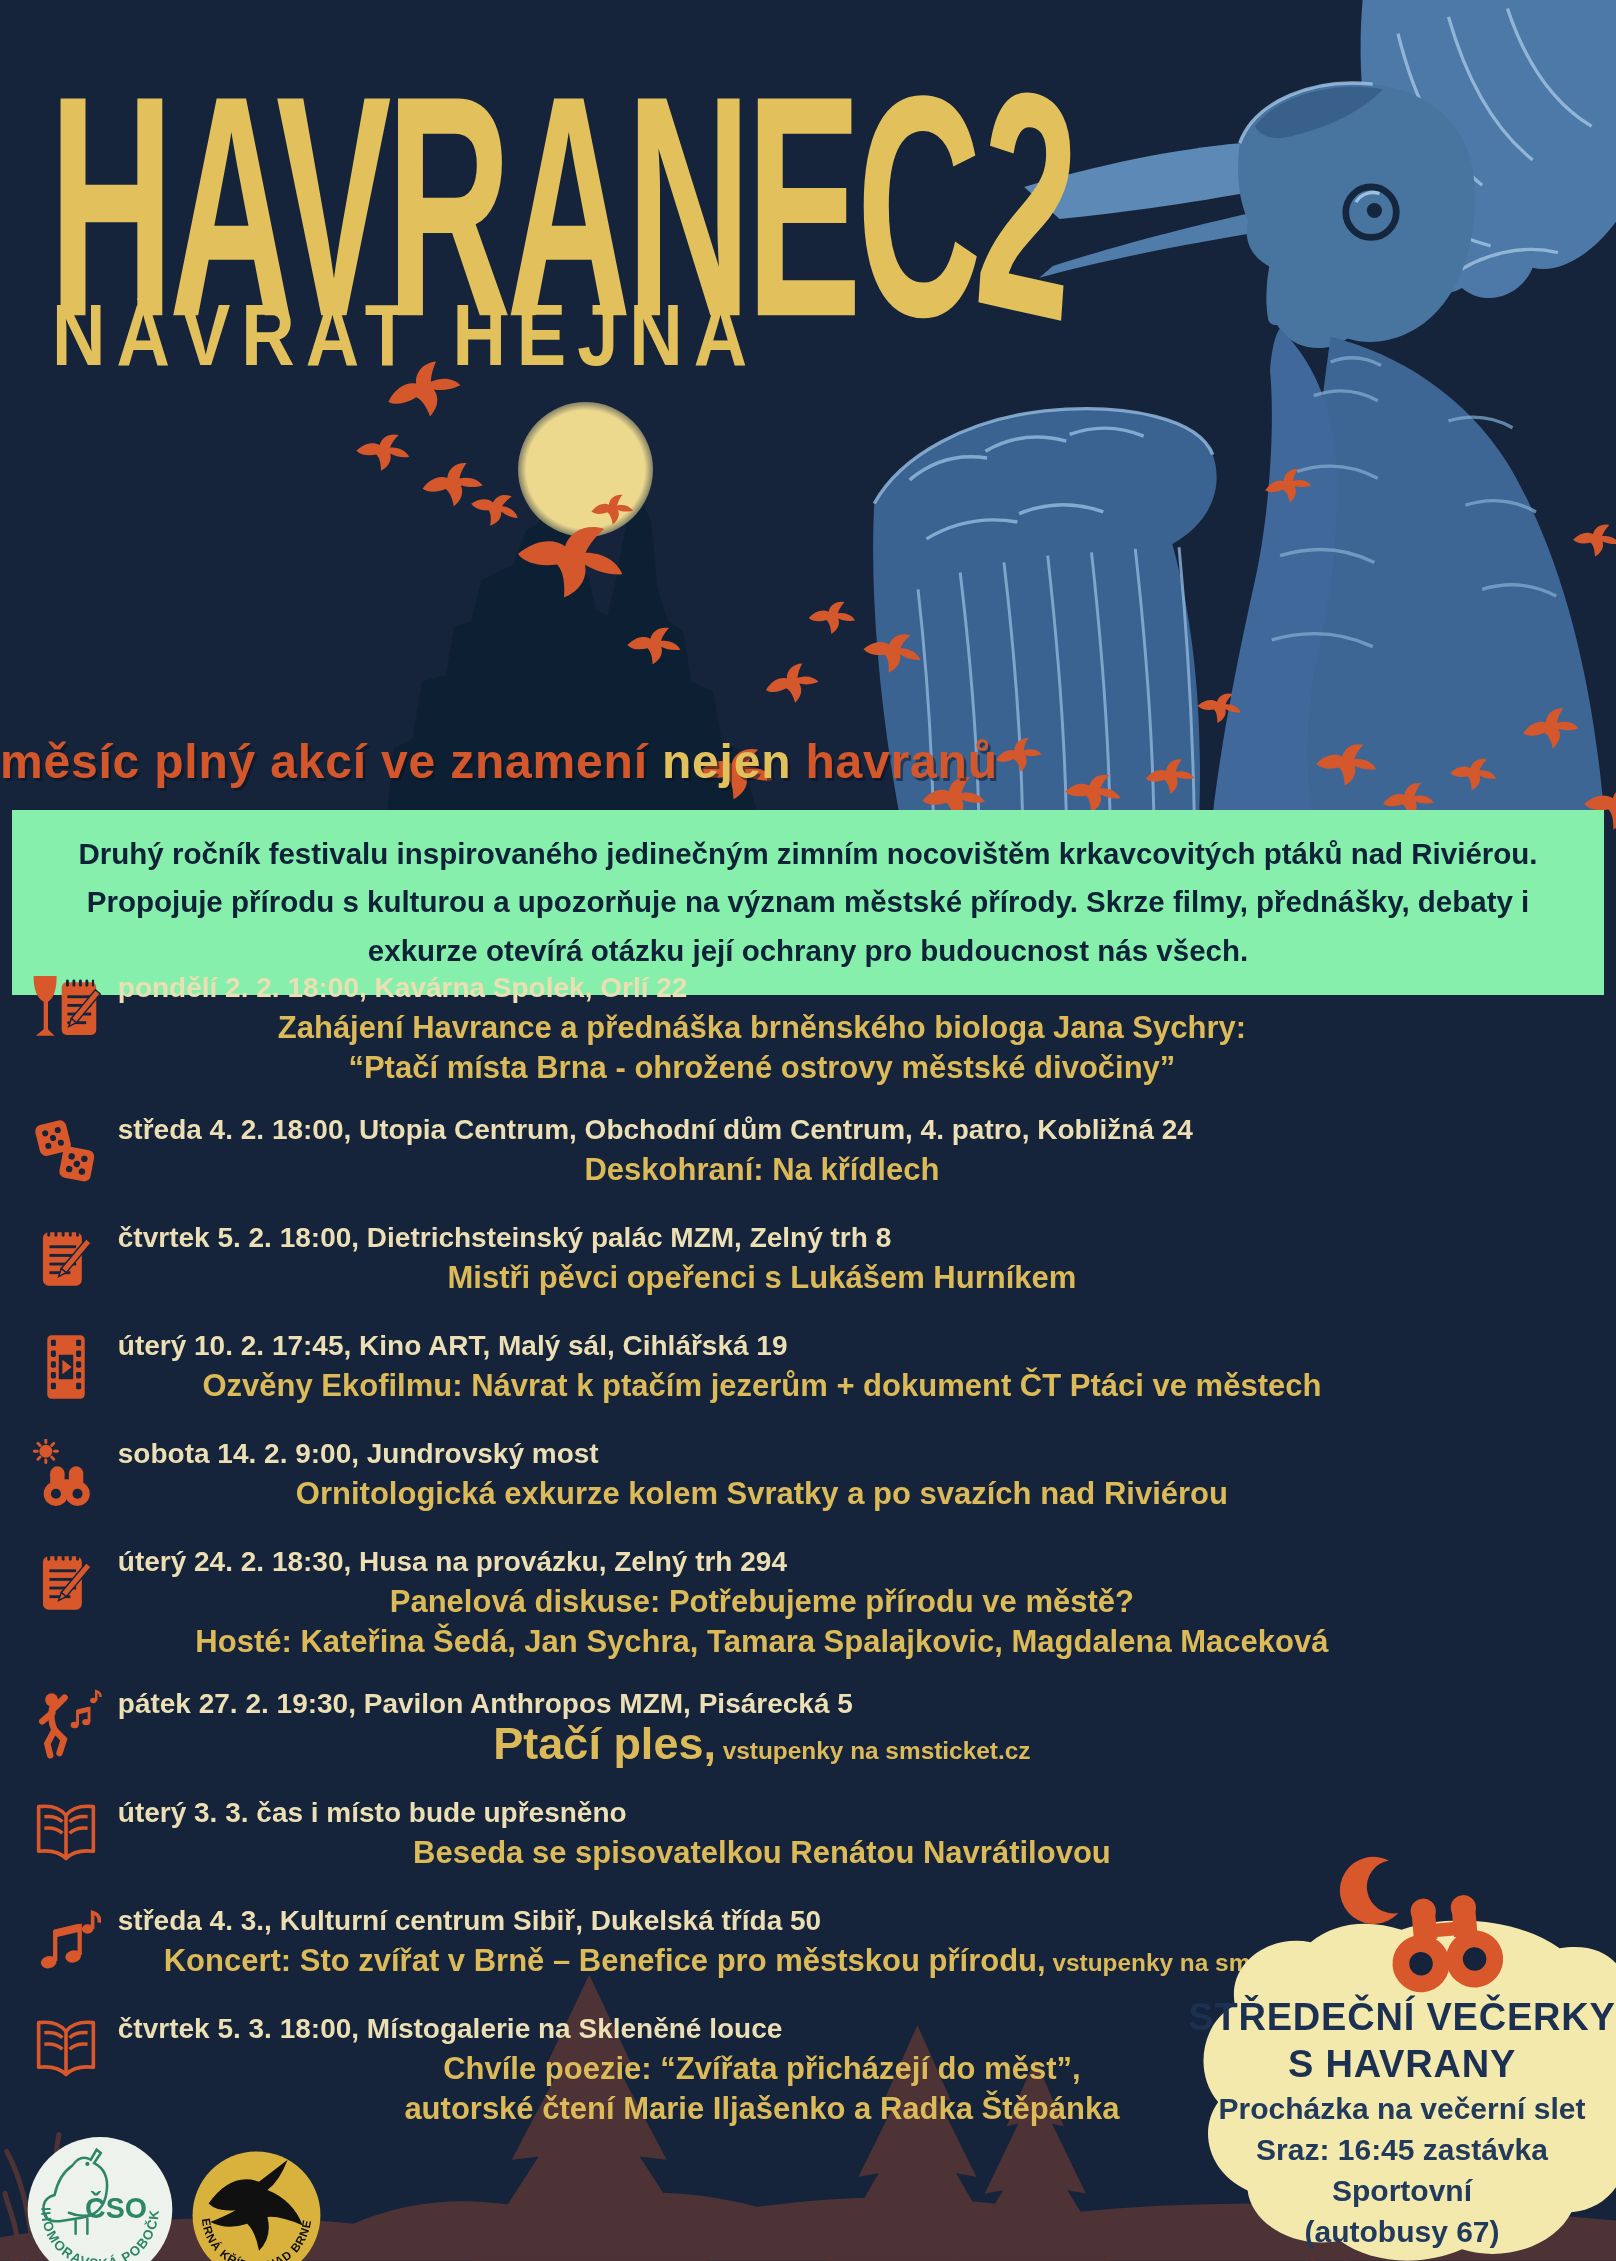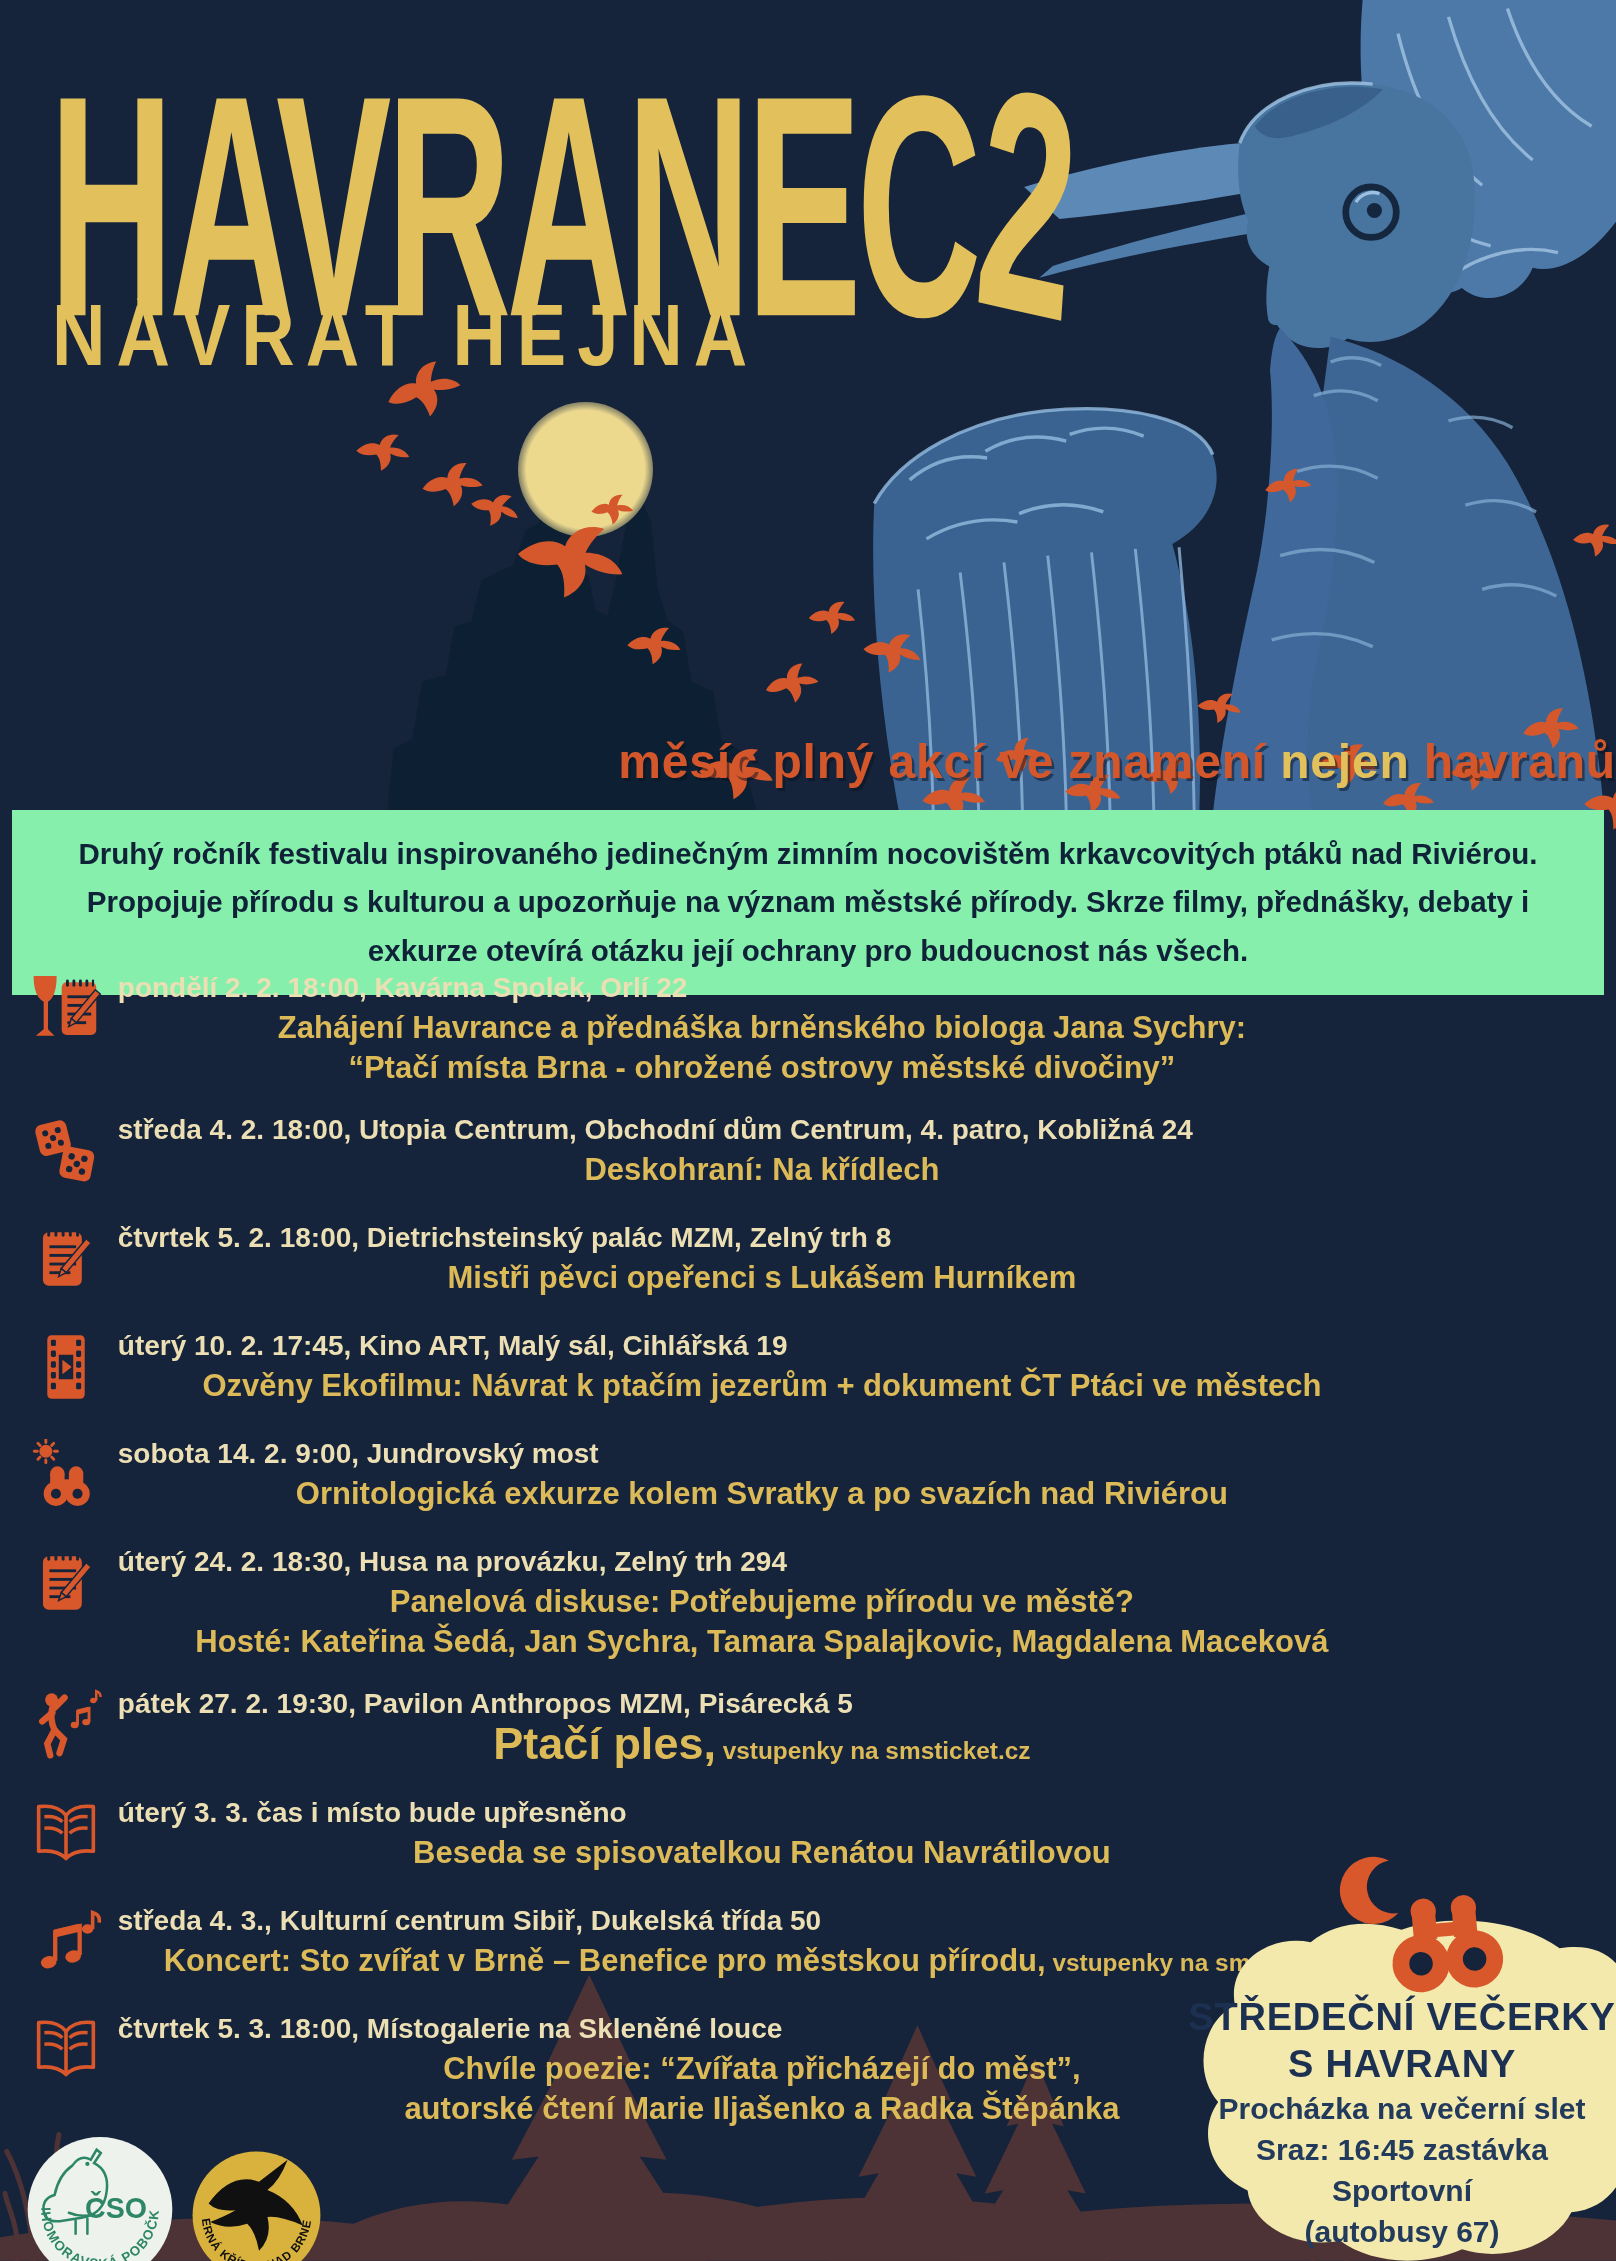--- a/index.html
+++ b/index.html
@@ -10,21 +10,21 @@
   
   .title{position:absolute;left:49px;top:23.6px;font-size:173px;font-weight:700;
     color:#e2c05c;letter-spacing:-5px;transform:scaleY(1.82);transform-origin:top left;
     white-space:nowrap;z-index:6;}
   .title-num{position:absolute;left:992px;top:11.8px;font-size:173px;font-weight:700;
     color:#e2c05c;transform:scaleY(1.82) rotate(7deg);transform-origin:top left;z-index:6;}
   .subtitle{position:absolute;left:52px;top:285px;font-size:74px;font-weight:700;
     letter-spacing:11px;color:#e2c05c;transform:scaleY(1.18);transform-origin:top left;
     white-space:nowrap;z-index:6;}
 
-  .tagline{position:absolute;top:734px;left:0;width:100%;text-align:right;
+  .tagline{position:absolute;top:734px;left:0;width:100%;text-align:left;
     font-size:48px;font-weight:800;color:#d4572b;letter-spacing:0.8px;
     text-shadow:2.5px 3.4px 0 rgba(8,16,30,0.5);z-index:6;white-space:nowrap;}
   .tagline .hl{color:#e2c05c;}
 
   .banner{position:absolute;top:810px;left:11.8px;right:11.8px;background:#86efac;
     color:#0f2238;font-size:29.5px;font-weight:600;line-height:1.64;text-align:center;
     padding:20px 47px;z-index:6;box-sizing:border-box;}
 
   
   .events{position:absolute;left:25px;top:968px;width:1381px;z-index:6;}

